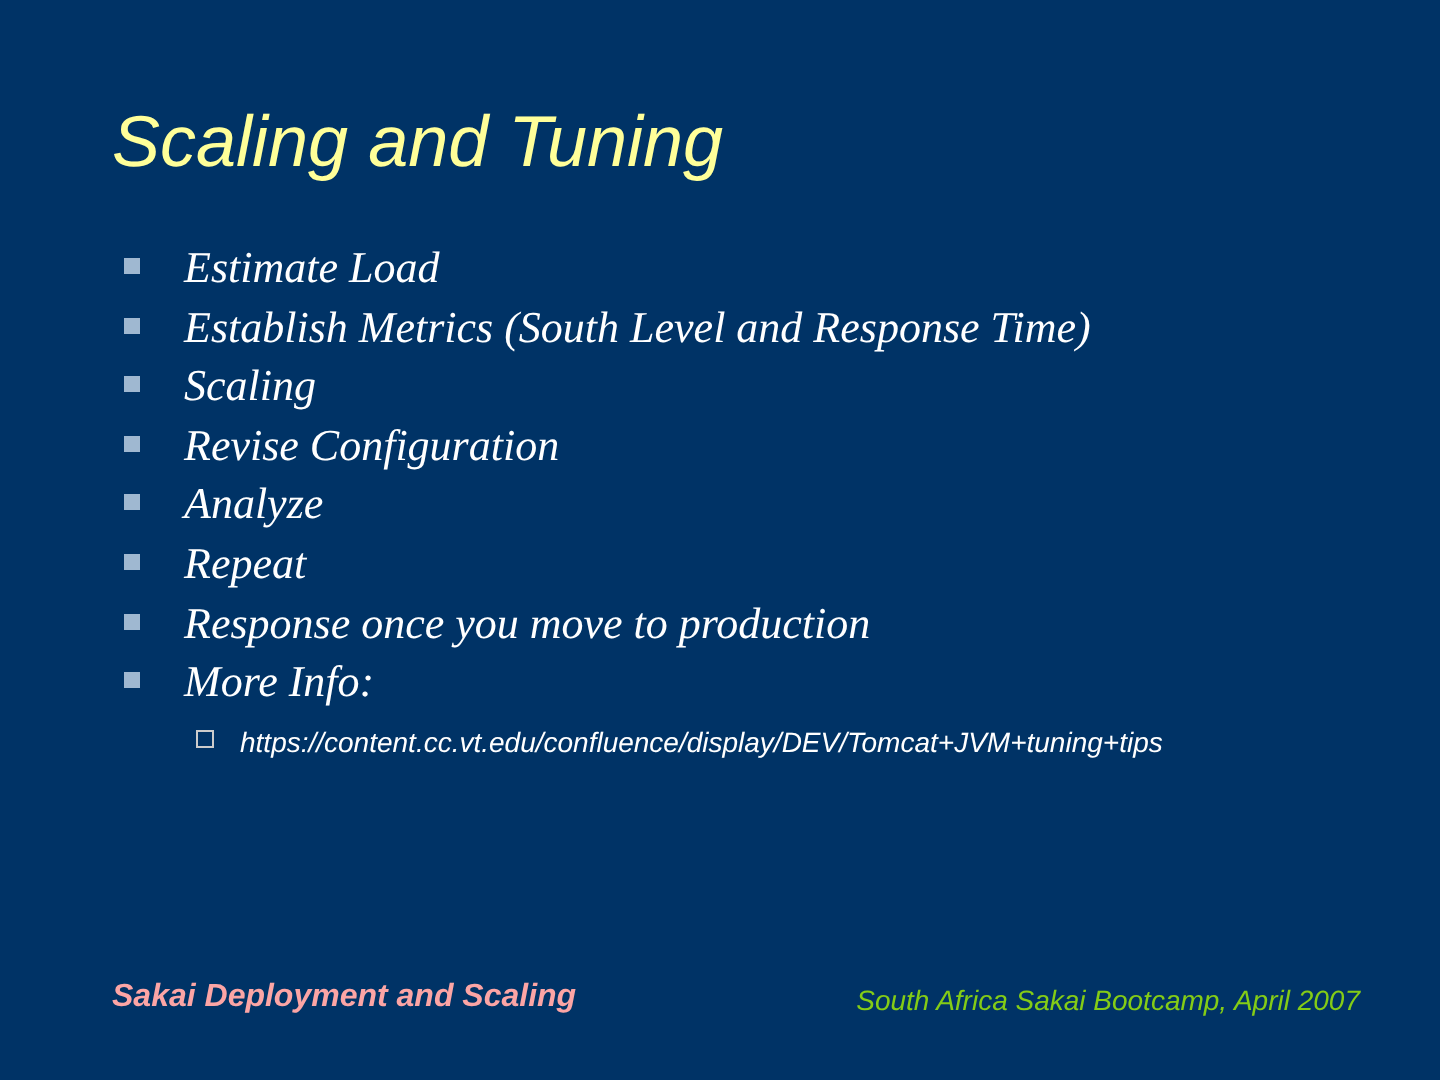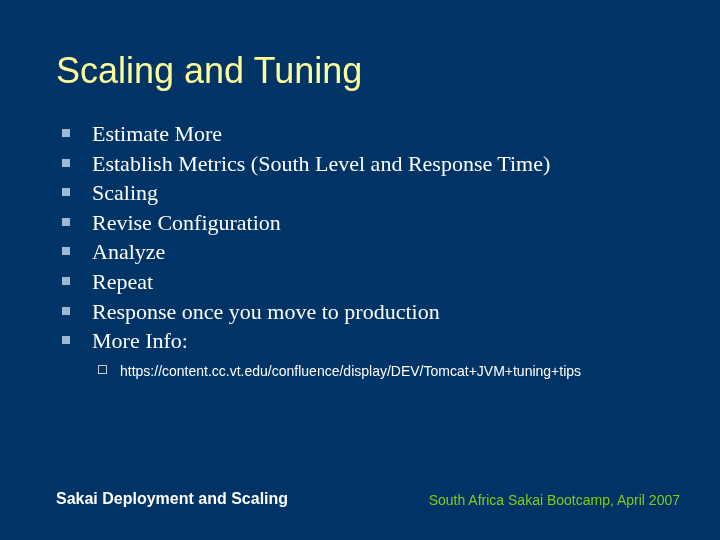--- a/index.html
+++ b/index.html
@@ -10,20 +10,21 @@
     font-family: Arial, Helvetica, sans-serif;
     color: #ffffff;
     position: relative;
     overflow: hidden;
   }
   .slide {
     width: 100%;
     height: 100%;
     padding: 50px 56px 0 56px;
     position: relative;
+    font-style: italic;
   }
   .title {
     font-size: 36px;
     color: #ffff99;
     font-weight: normal;
     margin-bottom: 28px;
   }
   .bullets {
     list-style: none;
     font-family: "Times New Roman", Times, serif;
@@ -70,35 +71,35 @@
     left: 56px;
     right: 40px;
     display: flex;
     justify-content: space-between;
     align-items: flex-end;
     font-family: Arial, Helvetica, sans-serif;
   }
   .footer-left {
     font-size: 16px;
     font-weight: bold;
-    color: #ffffff;
+    color: #fca5a5;
   }
   .footer-right {
     font-size: 14px;
     color: #84cc16;
   }
 </style>
 </head>
 <body>
 
 <div class="slide">
   <h1 class="title">Scaling and Tuning</h1>
 
   <ul class="bullets">
-    <li><span>Estimate More</span></li>
+    <li><span>Estimate Load</span></li>
     <li><span>Establish Metrics (South Level and Response Time)</span></li>
     <li><span>Scaling</span></li>
     <li><span>Revise Configuration</span></li>
     <li><span>Analyze</span></li>
     <li><span>Repeat</span></li>
     <li><span>Response once you move to production</span></li>
     <li>
       <span>More Info:</span>
       <ul class="sublist">
         <li><span>https://content.cc.vt.edu/confluence/display/DEV/Tomcat+JVM+tuning+tips</span></li>

